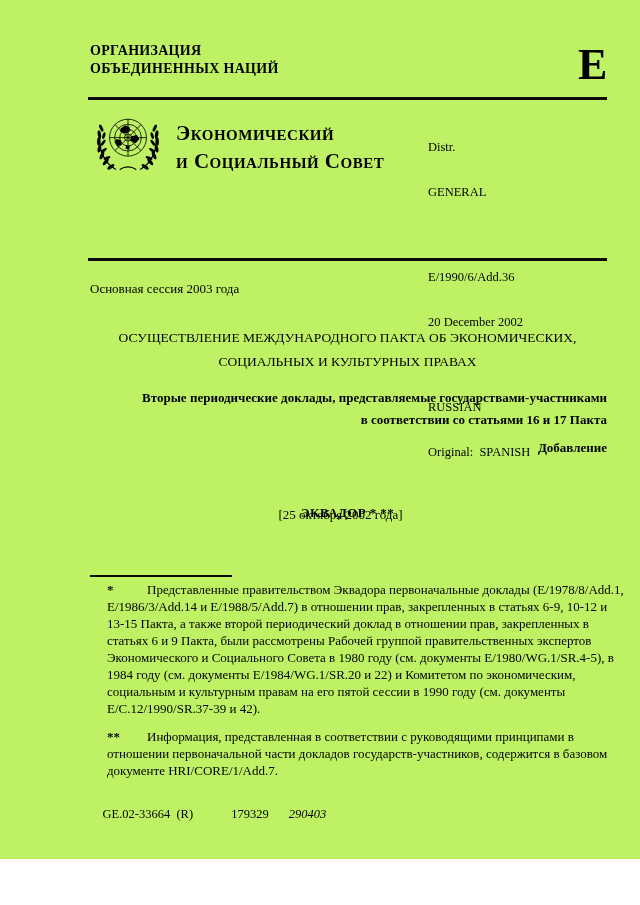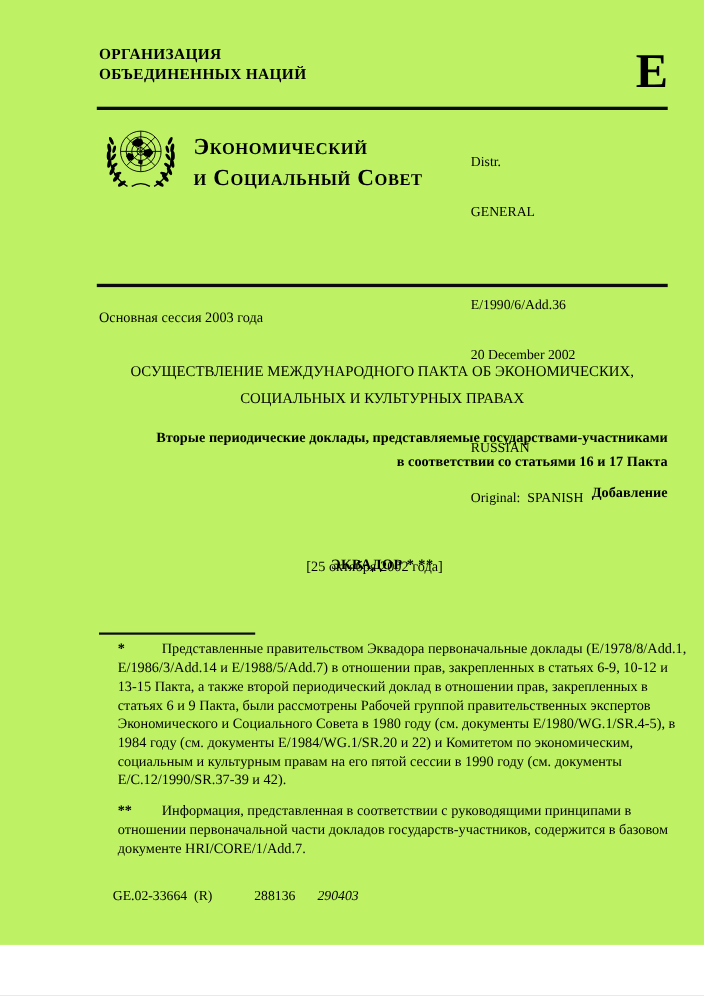--- a/index.html
+++ b/index.html
@@ -194,16 +194,16 @@
 
   <div class="date-line">[25 октября 2002 года]</div>
 
   <div class="fn-rule"></div>
   <div class="footnotes">
     <p class="fn"><span class="fn-marker">*</span><span>Представленные правительством Эквадора первоначальные доклады (E/1978/8/Add.1, E/1986/3/Add.14 и E/1988/5/Add.7) в отношении прав, закрепленных в статьях 6-9, 10-12 и 13-15 Пакта, а также второй периодический доклад в отношении прав, закрепленных в статьях 6 и 9 Пакта, были рассмотрены Рабочей группой правительственных экспертов Экономического и Социального Совета в 1980 году (см. документы E/1980/WG.1/SR.4-5), в 1984 году (см. документы E/1984/WG.1/SR.20 и 22) и Комитетом по экономическим, социальным и культурным правам на его пятой сессии в 1990 году (см. документы E/C.12/1990/SR.37-39 и 42).</span></p>
     <p class="fn"><span class="fn-marker">**</span><span>Информация, представленная в соответствии с руководящими принципами в отношении первоначальной части докладов государств-участников, содержится в базовом документе HRI/CORE/1/Add.7.</span></p>
   </div>
 
   <div class="footer">
-    <span>GE.02-33664  (R)</span><span class="code1">288136</span><span class="code2">290403</span>
+    <span>GE.02-33664  (R)</span><span class="code1">179329</span><span class="code2">290403</span>
   </div>
 
 </div>
 
 </body></html>

